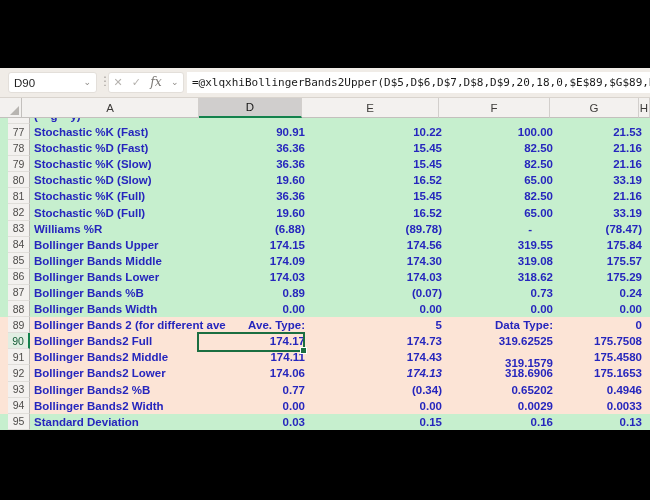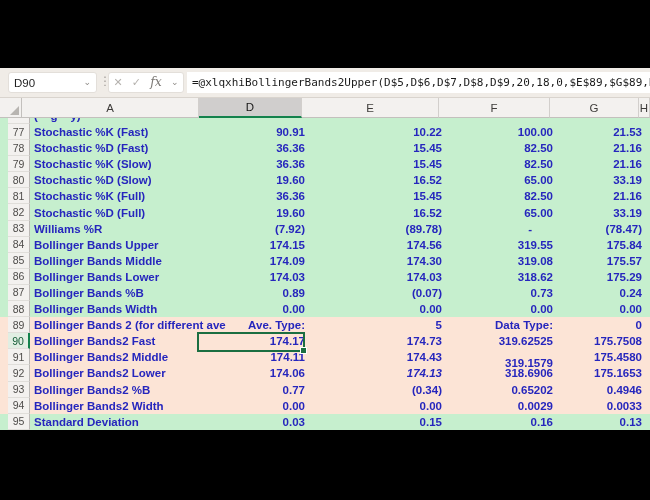--- a/index.html
+++ b/index.html
@@ -144,21 +144,21 @@
       <div class="gut">82</div>
       <div class="cell lab" style="width: 177px;">Stochastic %D (Full)</div>
       <div class="cell val" style="width: 103px;">19.60</div>
       <div class="cell val" style="width: 137px;">16.52</div>
       <div class="cell val" style="width: 111px;">65.00</div>
       <div class="cell val" style="width: 89px;">33.19</div>
     </div>
     <div class="row green">
       <div class="gut">83</div>
       <div class="cell lab" style="width: 177px;">Williams %R</div>
-      <div class="cell val" style="width: 103px;">(7.92)</div>
+      <div class="cell val" style="width: 103px;">(6.88)</div>
       <div class="cell val" style="width: 137px;">(89.78)</div>
       <div class="cell val dash" style="width: 111px;">-</div>
       <div class="cell val" style="width: 89px;">(78.47)</div>
     </div>
     <div class="row green">
       <div class="gut">84</div>
       <div class="cell lab" style="width: 177px;">Bollinger Bands Upper</div>
       <div class="cell val" style="width: 103px;">174.15</div>
       <div class="cell val" style="width: 137px;">174.56</div>
       <div class="cell val" style="width: 111px;">319.55</div>
@@ -199,21 +199,21 @@
     <div class="row peach">
       <div class="gut">89</div>
       <div class="cell lab" style="width: 177px;">Bollinger Bands 2 (for different ave</div>
       <div class="cell val" style="width: 103px;">Ave. Type:</div>
       <div class="cell val" style="width: 137px;">5</div>
       <div class="cell val" style="width: 111px;">Data Type:</div>
       <div class="cell val" style="width: 89px;">0</div>
     </div>
     <div class="row peach">
       <div class="gut sel">90</div>
-      <div class="cell lab" style="width: 177px;">Bollinger Bands2 Fast</div>
+      <div class="cell lab" style="width: 177px;">Bollinger Bands2 Full</div>
       <div class="cell val" style="width: 103px;">174.17</div>
       <div class="cell val" style="width: 137px;">174.73</div>
       <div class="cell val" style="width: 111px;">319.62525</div>
       <div class="cell val" style="width: 89px;">175.7508</div>
     </div>
     <div class="row peach">
       <div class="gut">91</div>
       <div class="cell lab" style="width: 177px;">Bollinger Bands2 Middle</div>
       <div class="cell val" style="width: 103px;">174.11</div>
       <div class="cell val" style="width: 137px;">174.43</div>

